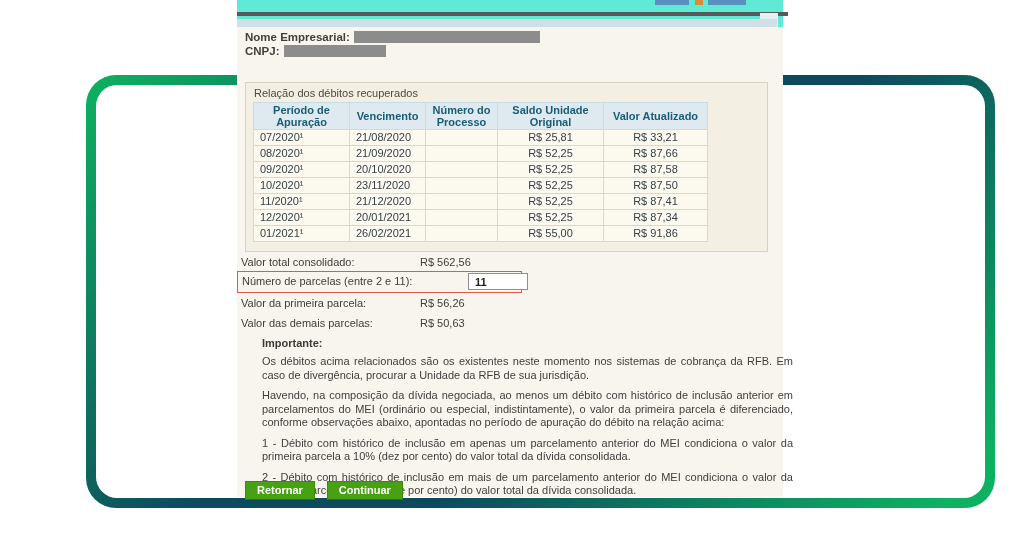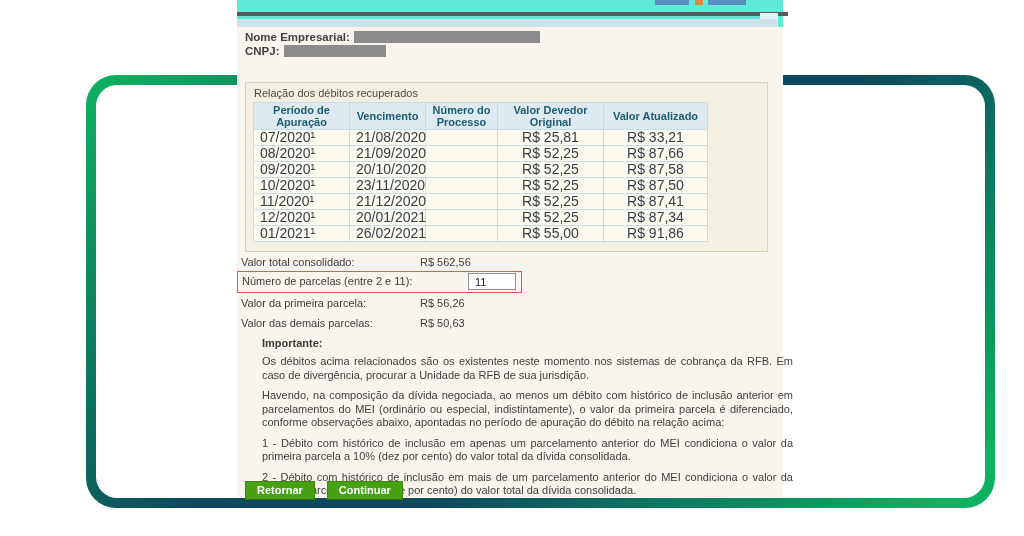--- a/index.html
+++ b/index.html
@@ -34,35 +34,35 @@
   .redact { display:inline-block; background:#8c8c8c; height:12px; margin-left:4px; }
   .redact.company { width:186px; }
   .redact.cnpj { width:102px; }
 
   .panel { position:absolute; left:8px; top:82px; width:523px; height:170px;
            background:#f3efe2; border:1px solid #d8d2c2; padding:4px 7px; }
   .panel-title { color:#4c4a44; font-size:11px; margin:0 0 3px 1px; }
   table.debts { border-collapse:collapse; table-layout:fixed; width:454px; background:#fcf9ef; }
   table.debts th { background:#dfeaf0; color:#1a5c74; font-weight:bold; font-size:11px;
                    border:1px solid #c6dde8; padding:1px 2px; text-align:center; line-height:12px; height:24px; }
-  table.debts td { border:1px solid #c6dde8; color:#333f48; font-size:14px;
+  table.debts td { border:1px solid #c6dde8; color:#333f48; font-size:11px;
                    padding:1px 6px; height:15px; line-height:13px; }
   table.debts td.a0, table.debts td.a1, table.debts td.a2 { text-align:left; }
   table.debts td.a3, table.debts td.a4 { text-align:center; }
   col.c0{width:96px;} col.c1{width:76px;} col.c2{width:72px;} col.c3{width:106px;} col.c4{width:104px;}
 
   .sum-row { position:absolute; left:0; height:20px; width:540px; }
   .sum-row .sl { position:absolute; left:4px; top:2px; color:#3e3d3b; }
   .sum-row .sv { position:absolute; left:183px; top:2px; color:#3e3d3b; }
   .highlight-box { position:absolute; left:0; top:271px; width:285px; height:22px;
                    border:1px solid #dc5a50; }
   .highlight-box .sl { position:absolute; left:4px; top:3px; color:#3e3d3b; white-space:nowrap; }
-  .parc-input { position:absolute; left:230px; top:1px; width:48px; height:17px;
+  .parc-input { position:absolute; left:230px; top:1px; width:60px; height:17px;
                 border:1px solid #8f8f8f; background:#ffffff; font-family:inherit;
-                font-size:11px; font-weight:normal; color:#222; padding:0 0 0 6px; }
+                font-size:11px; font-weight:bold; color:#222; padding:0 0 0 6px; }
 
   .notes { position:absolute; left:8px; top:337px; width:531px; color:#3f3e3d;margin-left:17px; }
   .notes h4 { font-size:11px; font-weight:bold; color:#3b3a38; margin-bottom:6px; }
   .notes p { font-size:11px; line-height:13.5px; text-align:justify; margin-bottom:7px; }
 
   .btn-row { position:absolute; left:8px; top:481px; display:flex; gap:12px; }
   .btn { background:#48a013; border:1px solid #3a8c0a; border-bottom-color:#2e7306;
          color:#ffffff; font-family:inherit; font-weight:bold; font-size:11px;
          padding:2px 11px 3px 11px; cursor:pointer; }
 </style>
@@ -106,21 +106,21 @@
             <col class="c1">
             <col class="c2">
             <col class="c3">
             <col class="c4">
         </colgroup>
         <thead>
             <tr id="debts-head">
               <th>Período de Apuração</th>
               <th>Vencimento</th>
               <th>Número do Processo</th>
-              <th>Valor Devedor Original</th>
+              <th>Saldo Unidade Original</th>
               <th>Valor Atualizado</th>
             </tr>
           </thead>
         <tbody id="debts-body">
             <tr>
               <td class="a0">07/2020¹</td>
               <td class="a1">21/08/2020</td>
               <td class="a2"></td>
               <td class="a3">R$ 25,81</td>
               <td class="a4">R$ 33,21</td>

